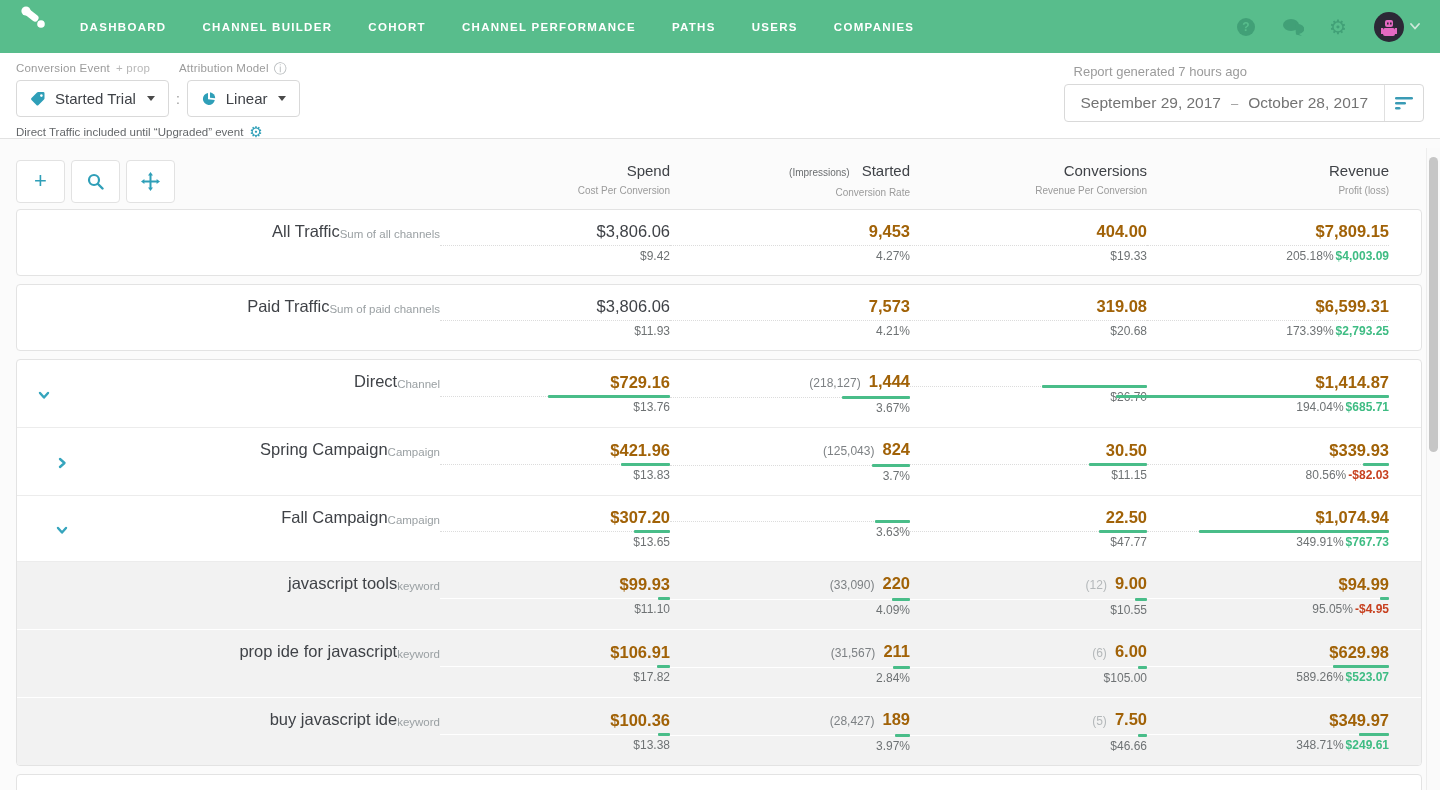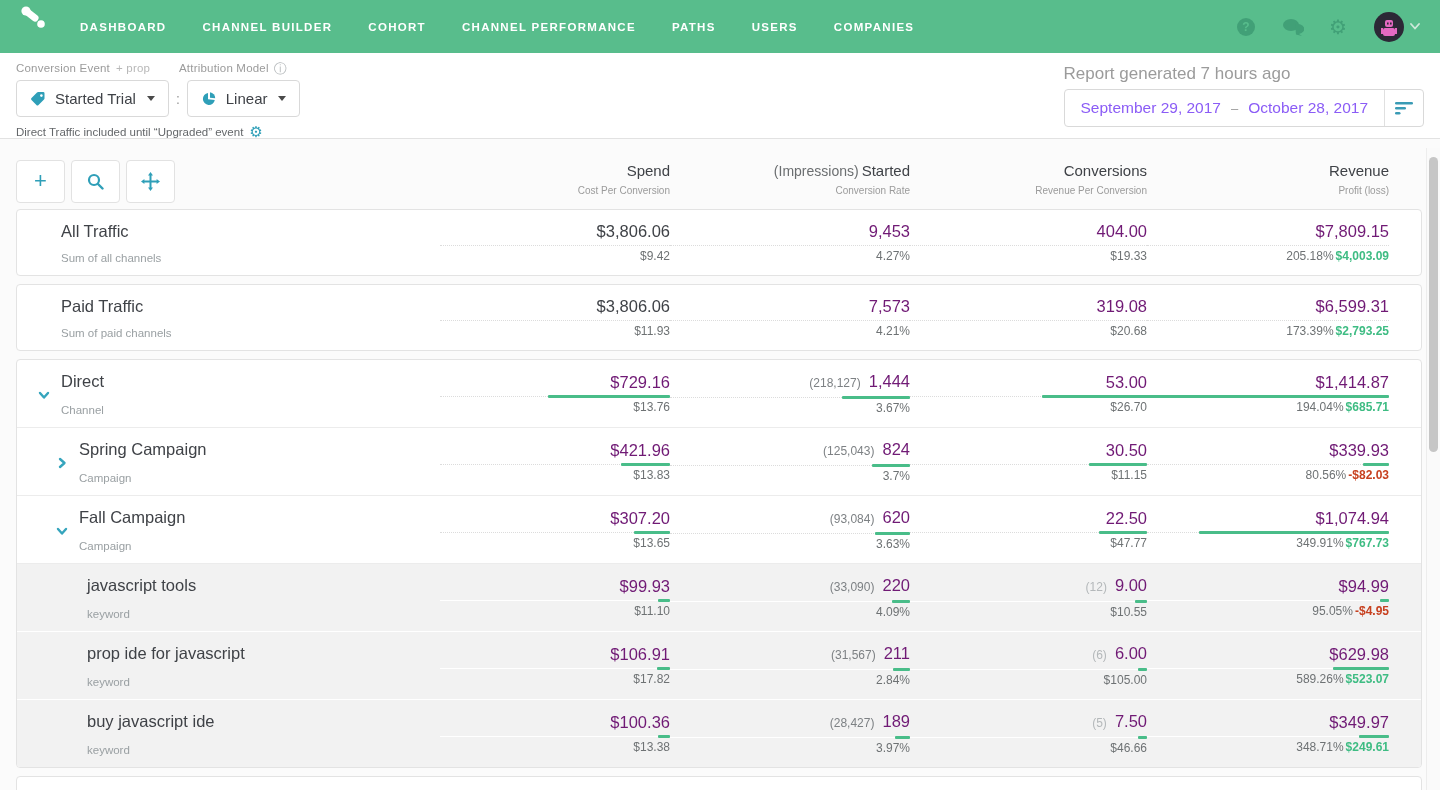--- a/index.html
+++ b/index.html
@@ -28,60 +28,60 @@
   .f-label-2 { display:flex; align-items:flex-start; gap:5px; }
   .info-glyph { color:#b5b9bb; font-size:13px; line-height:1; }
   .f-controls { display:flex; align-items:center; }
   .dropdown { height:37px; border:1px solid #d9d9d9; border-radius:4px; background:#fff; display:inline-flex; align-items:center; gap:9px; padding:0 13px; cursor:pointer; }
   .dropdown .dd-text { font-size:15px; color:#3f4247; }
   .caret { width:0; height:0; border-left:4.5px solid transparent; border-right:4.5px solid transparent; border-top:5px solid #4a4a4a; margin-left:2px; }
   .colon { color:#9b9b9b; font-size:14px; margin:0 7px; }
   .f-note { margin-top:7px; font-size:11.5px; color:#64676a; display:flex; align-items:center; gap:6px; }
   .note-gear { color:#2f9fb8; font-size:15px; line-height:1; cursor:pointer; }
   .f-right { display:flex; flex-direction:column; align-items:flex-start; padding-top:2px; }
-  .r-caption { font-size:17px; color:#9b9b9b; margin-bottom:5px; }
+  .r-caption { font-size:13px; color:#9b9b9b; margin-bottom:5px; margin-left:10px; }
   .datebox { height:38px; border:1px solid #d9d9d9; border-radius:4px; background:#fff; display:flex; align-items:center; cursor:pointer; }
   .datebox .dates { display:flex; align-items:center; padding:0 16px; gap:10px; }
-  .datebox .date { font-size:15.5px; color:#8b5cf6; }
+  .datebox .date { font-size:15.5px; color:#737373; }
   .datebox .dash { font-size:13px; color:#9b9b9b; }
   .datebox .divider { width:1px; align-self:stretch; background:#e0e0e0; }
   .datebox .dl-icon { width:38px; display:grid; place-items:center; }
 
   
   .content { position:absolute; top:148px; left:0; right:0; bottom:0; padding:5px 18px 0 16px; }
   .headband { position:relative; height:56px; }
   .toolbar { position:absolute; left:0; top:7px; display:flex; gap:6px; }
   .tbtn { width:49px; height:43px; background:#fff; border:1px solid #e2e2e2; border-radius:4px; display:grid; place-items:center; cursor:pointer; }
   .plus-glyph { color:#2f9fb8; font-size:22px; font-weight:400; line-height:1; margin-top:-2px; }
 
   .grid { display:grid; grid-template-columns:1fr 230px 240px 237px 242px; }
   .headgrid { padding:8px 33px 0 1px; }
   .hcell { text-align:right; }
   .hcell .ht { font-size:15px; color:#3f4247; line-height:20px; white-space:nowrap; }
-  .hcell .hpre { font-size:14px; color:#6b6e70; margin-right:3px; }
+  .hcell .hpre { font-size:10px; color:#6b6e70; margin-right:12px; }
   .hcell .hs { font-size:10px; color:#9b9b9b; margin-top:4px; white-space:nowrap; }
 
   .card { background:#fff; border:1px solid #e3e3e3; border-radius:4px; margin-bottom:8px; overflow:hidden; }
   .row { padding:11px 32px 11px 16px; cursor:pointer; }
   .row + .row { border-top:1px solid #ececec; }
   .row.shaded { background:#f2f2f2; }
   .row.shaded + .row.shaded { border-top-color:#fff; }
 
-  .ncell { position:relative; display:flex; flex-direction:column; justify-content:space-between; }
+  .ncell { position:relative; display:flex; flex-direction:row; justify-content:flex-end; }
   .ncell .nm { font-size:16.5px; color:#3f4247; line-height:20px; }
   .ncell .nl { font-size:11.5px; color:#9aa0a3; margin-top:7px; }
   .lvl0,.lvl1 { padding-left:28px; }
   .lvl2 { padding-left:46px; }
   .lvl3 { padding-left:54px; }
   .chev { position:absolute; top:50%; margin-top:-5px; width:12px; height:12px; }
   .lvl1 .chev { left:5px; } .lvl2 .chev { left:23px; }
 
   .vcell { text-align:right; display:flex; flex-direction:column; justify-content:center; }
   .vmain { font-size:16.5px; line-height:21px; white-space:nowrap; }
-  .vmain .val.teal { color:#701a75; }
+  .vmain .val.teal { color:#a16207;font-weight:bold; }
   .vmain .val.dark { color:#3f4247; }
   .vmain .pre { font-size:12px; color:#7d8184; margin-right:8px; }
   .vmain .pre.light { color:#b4b8ba; }
   .sep { position:relative; border-top:1px dotted #dcdcdc; margin:3px 0 3px; }
   .row.shaded .sep { border-top:1px solid #ffffff; }
   .bar { position:absolute; right:0; top:-2px; height:3px; background:#49bd89; border-radius:1px; display:block; }
   .vsub { font-size:12px; color:#6e7274; line-height:15px; white-space:nowrap; }
   .vsub .profit { font-weight:700; margin-left:2px; }
   .vsub .profit.pos { color:#3ebc83; }
   .vsub .profit.neg { color:#c7401f; }
@@ -314,21 +314,20 @@
               <div class="vsub">$13.76</div>
             </div>
             <div class="vcell">
               <div class="vmain"><span class="pre">(218,127)</span><span class="val teal">1,444</span></div>
               <div class="sep">
                 <i class="bar" style="width: 68px;"></i>
               </div>
               <div class="vsub">3.67%</div>
             </div>
             <div class="vcell">
-              <div class="vmain"><span class="val teal">53.00</span></div>
               <div class="sep">
                 <i class="bar" style="width: 105px;"></i>
               </div>
               <div class="vsub">$26.70</div>
             </div>
             <div class="vcell">
               <div class="vmain"><span class="val teal">$1,414.87</span></div>
               <div class="sep">
                 <i class="bar" style="width: 273px;"></i>
               </div>
@@ -381,21 +380,20 @@
               <div class="nl">Campaign</div>
             </div>
             <div class="vcell">
               <div class="vmain"><span class="val teal">$307.20</span></div>
               <div class="sep">
                 <i class="bar" style="width: 36px;"></i>
               </div>
               <div class="vsub">$13.65</div>
             </div>
             <div class="vcell">
-              <div class="vmain"><span class="pre">(93,084)</span><span class="val teal">620</span></div>
               <div class="sep">
                 <i class="bar" style="width: 35px;"></i>
               </div>
               <div class="vsub">3.63%</div>
             </div>
             <div class="vcell">
               <div class="vmain"><span class="val teal">22.50</span></div>
               <div class="sep">
                 <i class="bar" style="width: 48px;"></i>
               </div>

